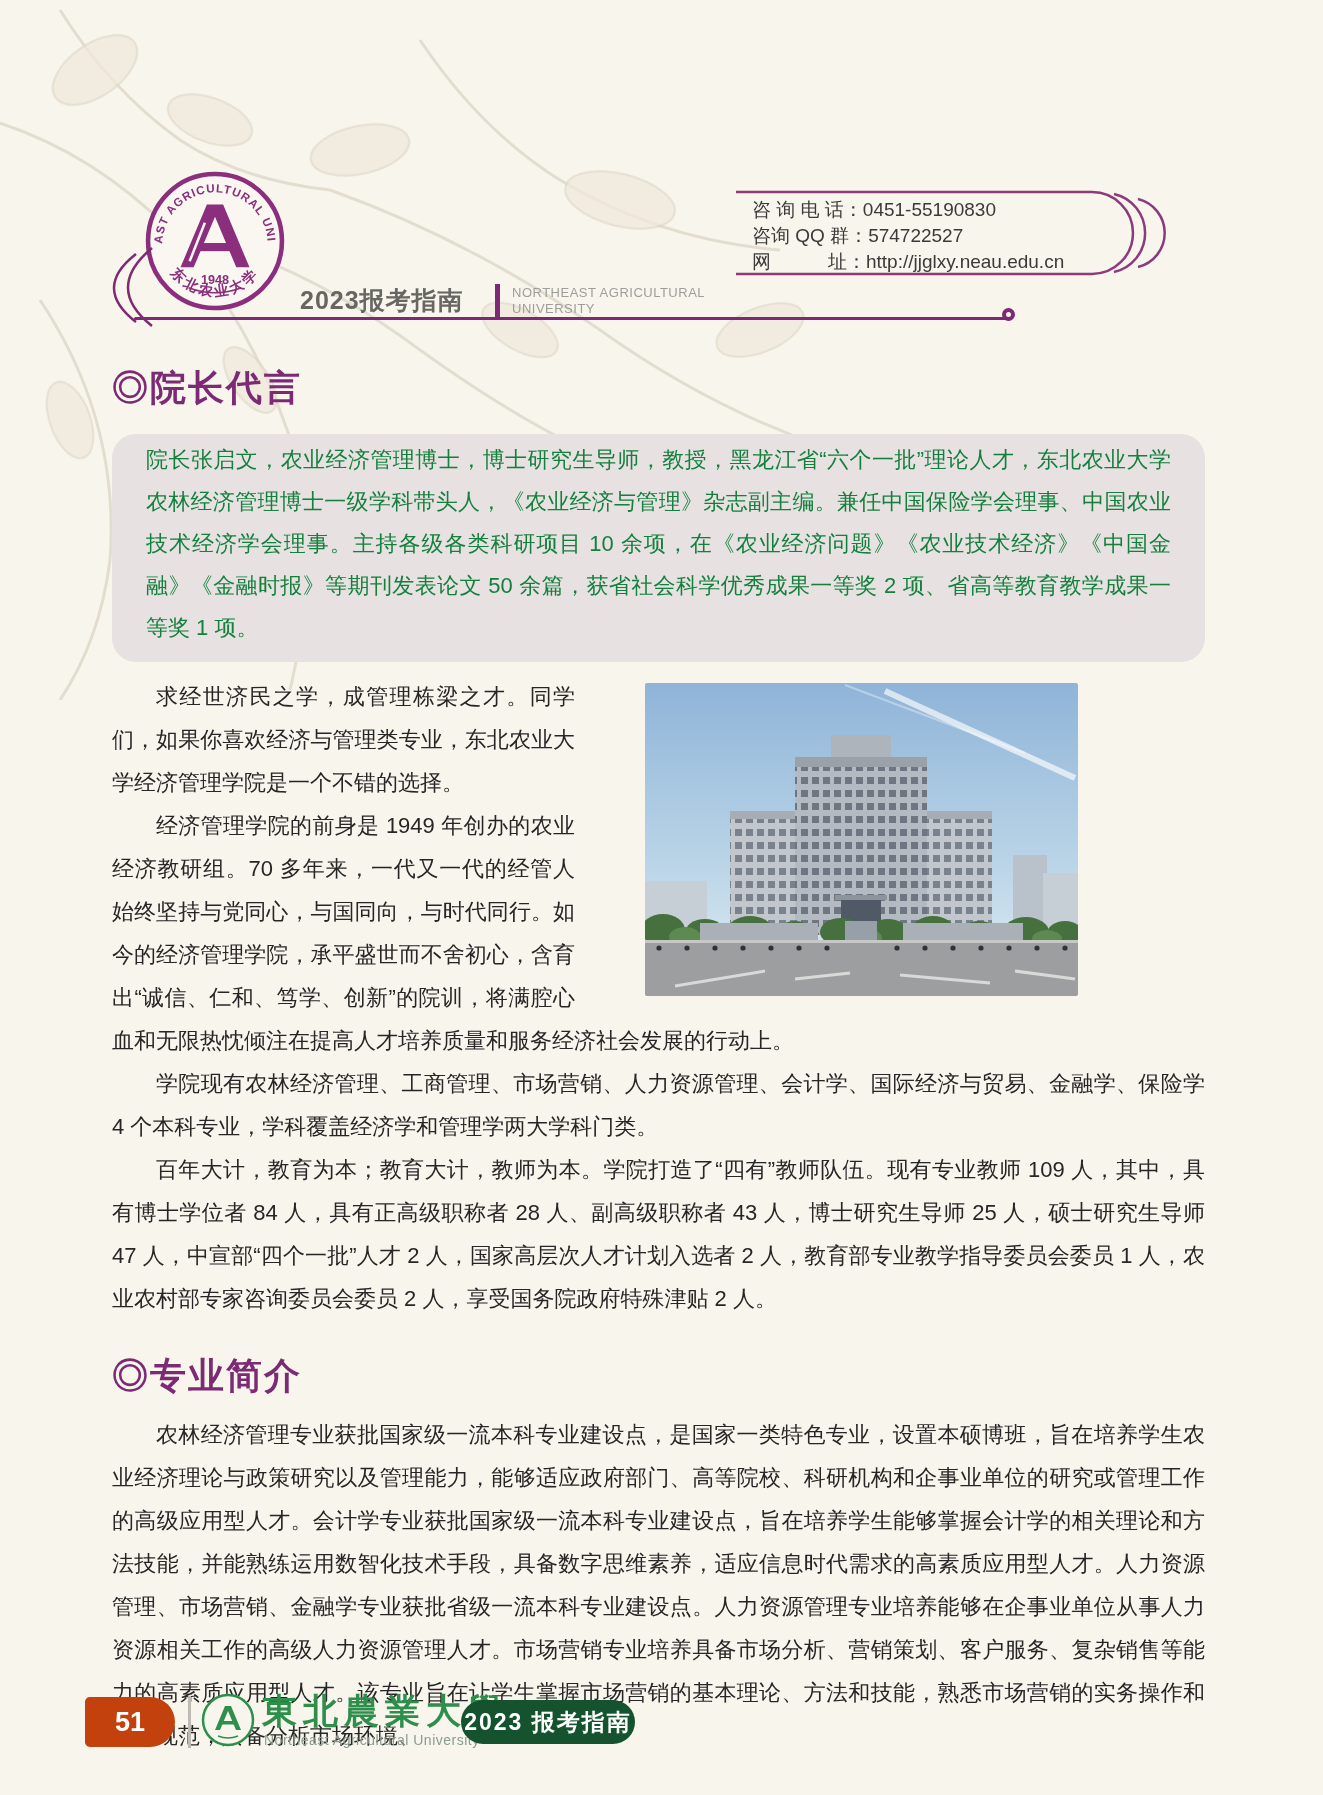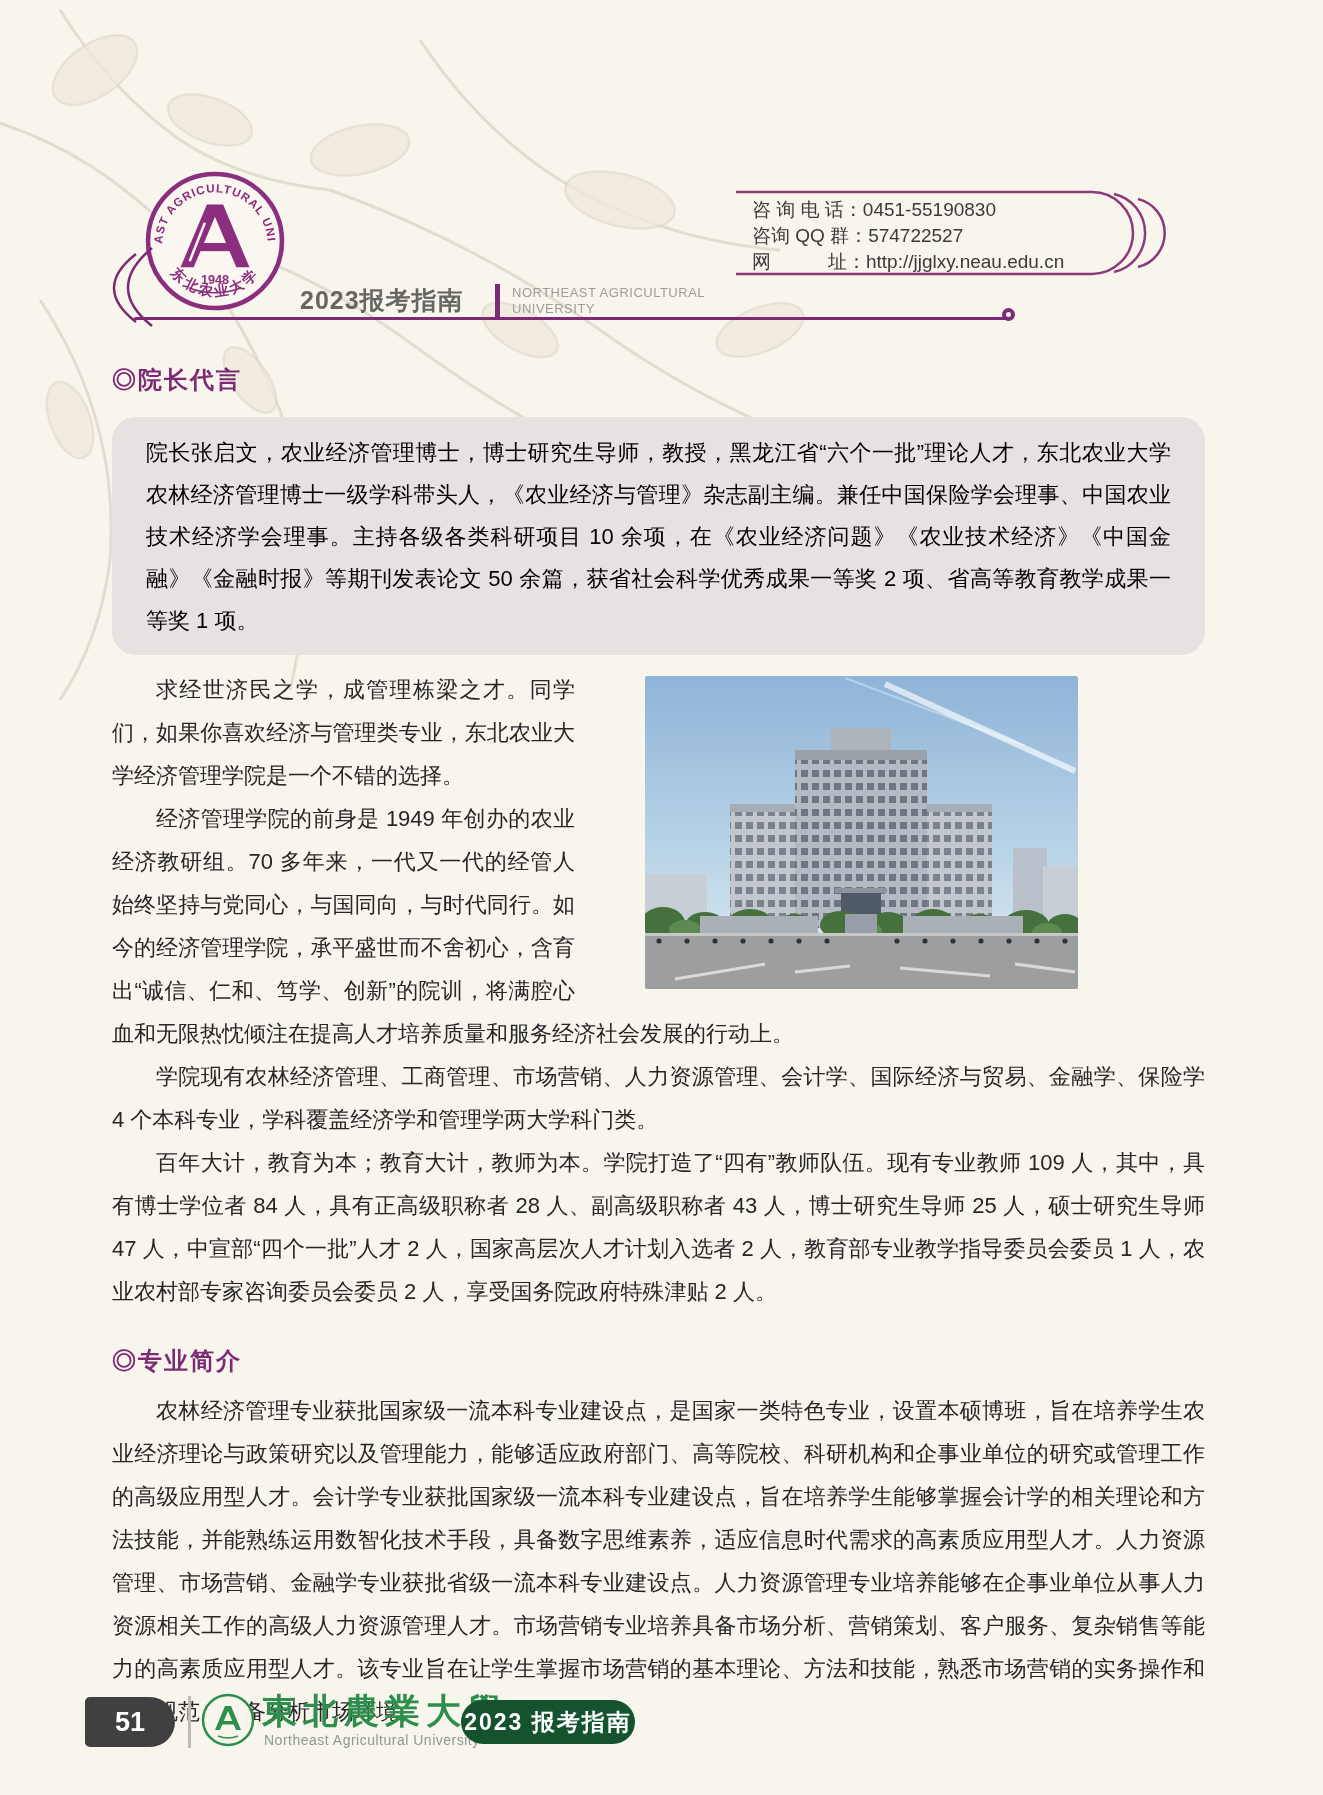--- a/index.html
+++ b/index.html
@@ -41,44 +41,44 @@
   .arc-deco { position:absolute; left:90px; top:246px; }
   .header-rule { position:absolute; left:134px; top:317px; width:874px; height:3px; background:#7c2a74; border-radius:2px; }
   .header-ring {
     position:absolute; left:1002px; top:308px; width:13px; height:13px;
     border:4px solid #7c2a74; border-radius:50%; background:#f8f5ec;
   }
 
   
   .content { position:relative; padding:364px 118px 0 112px; }
   .sec-heading {
-    color:#7c2a74; font-size:24px; font-weight:bold; letter-spacing:2px;
+    color:#7c2a74; font-size:36px; font-weight:bold; letter-spacing:2px;
   }
   .dean-box {
     margin-top:21px; background:#e7e1e2; border-radius:24px;
-    padding:15px 34px 13px 34px;
-    color:#000000; font-size:22px; line-height:42px; text-align:justify;
+    padding:5px 34px 13px 34px;
+    color:#15803d; font-size:22px; line-height:42px; text-align:justify;
   }
   .intro { margin-top:13px; }
   .intro p, .majors-text {
     font-size:22px; line-height:43px; color:#262626;
     text-align:justify; text-indent:2em;
   }
   .photo {
     float:right; width:433px; height:313px;
     margin:8px 0 10px 70px; margin-right:127px;
     border-radius:2px; overflow:hidden;
   }
   .majors-heading { margin-top:32px; clear:both; }
   .majors-text { margin-top:12px; }
 
   
   .page-num {
     position:absolute; left:85px; top:1697px; width:90px; height:50px;
-    background:#404040; border-radius:5px 26px 26px 5px;
+    background:#c2410c; border-radius:5px 26px 26px 5px;
     color:#fff; font-size:27px; font-weight:bold;
     display:flex; align-items:center; justify-content:center;
   }
   .footer-divider { position:absolute; left:188px; top:1696px; width:3px; height:52px; background:#bcbcb4; }
   .footer-seal { position:absolute; left:200px; top:1692px; }
   .footer-cn {
     position:absolute; left:262px; top:1688px; font-family:"Liberation Serif", serif;
     font-size:35px; font-weight:bold; color:#2e8f4d; letter-spacing:6px;
   }
   .footer-en { position:absolute; left:264px; top:1732px; font-size:14px; color:#8b9b90; letter-spacing:.5px; }

